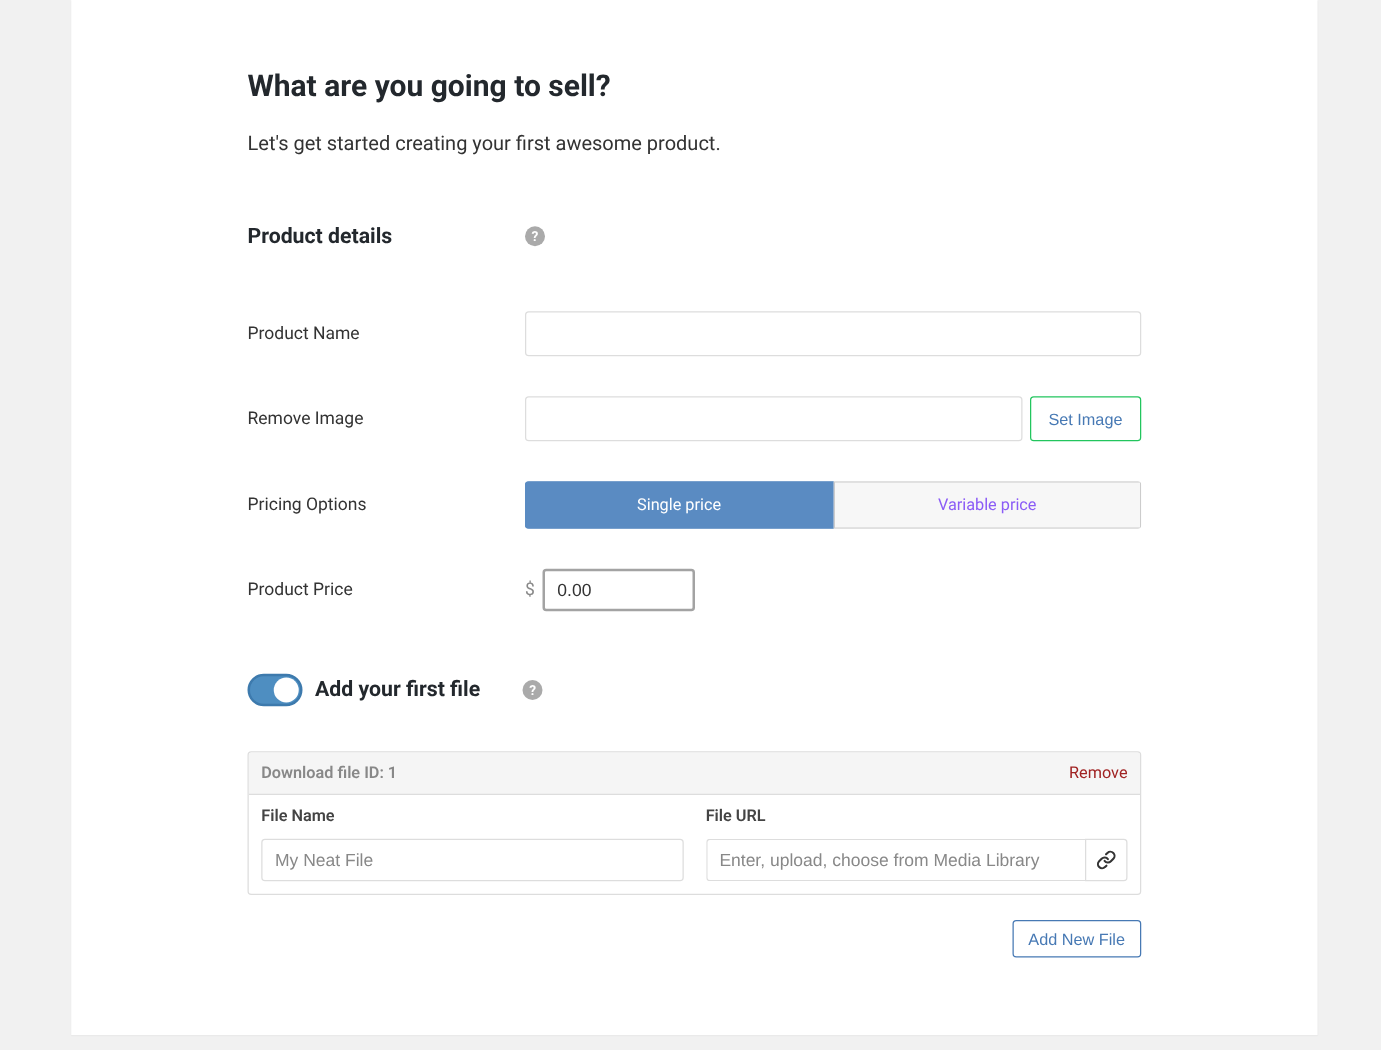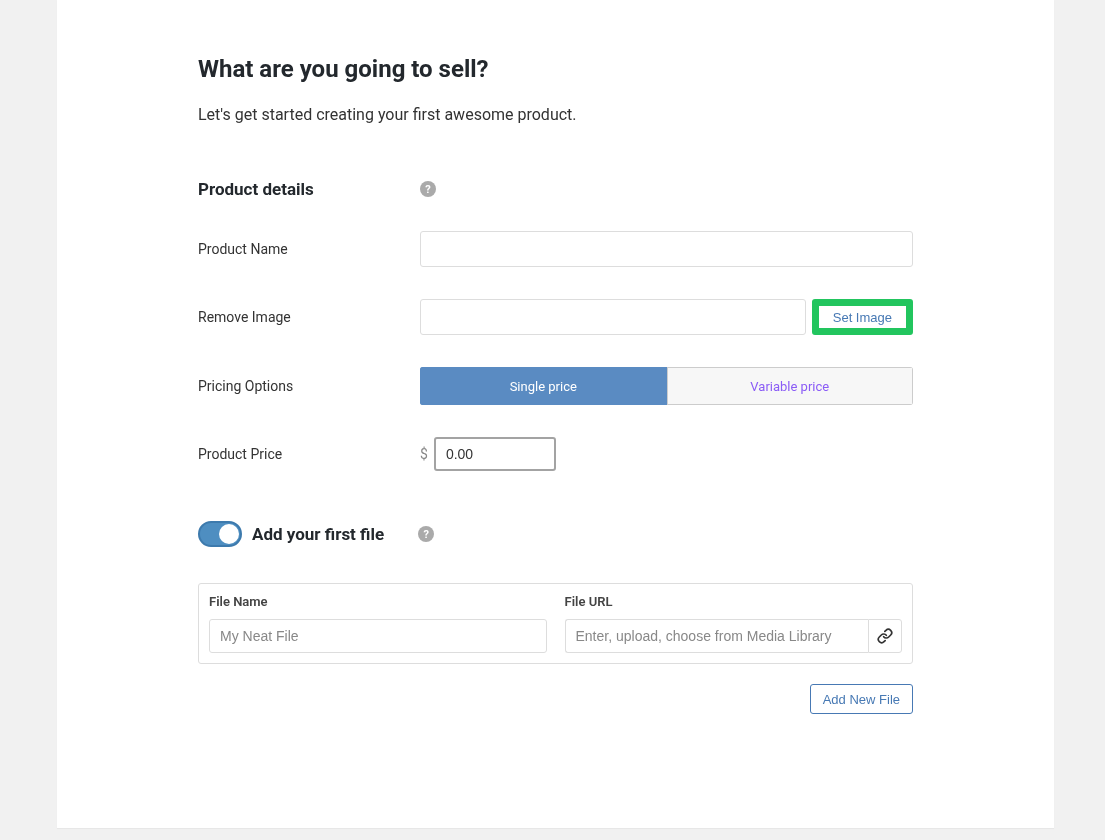--- a/index.html
+++ b/index.html
@@ -32,21 +32,21 @@
       margin-bottom: 22px;
     }
     .subheading {
       font-size: 16px;
       color: #333;
       margin-bottom: 55px;
     }
     .section-header {
       display: flex;
       align-items: center;
-      margin-bottom: 32px;
+      margin-bottom: 50px;
     }
     .section-title {
       font-size: 17px;
       font-weight: 700;
       color: #23282d;
       width: 222px;
     }
     .help-icon {
       width: 16px;
       height: 16px;
@@ -93,21 +93,21 @@
       border: 1px solid #ddd;
       border-radius: 3px;
       padding: 0 10px;
       font-size: 14px;
       background: #fff;
     }
     .set-image-btn {
       height: 36px;
       padding: 0 14px;
       background: #fff;
-      border: 7px solid #22c55e;
+      border: 1px solid #22c55e;
       border-radius: 3px;
       color: #4779b4;
       font-size: 13px;
       cursor: pointer;
     }
     .pricing-toggle {
       display: flex;
       width: 100%;
       border-radius: 3px;
       overflow: hidden;
@@ -324,20 +324,24 @@
     <div class="file-section">
       <div class="file-section-header">
         <div class="toggle">
           <div class="toggle-knob"></div>
         </div>
         <div class="file-header-title">Add your first file</div>
         <span class="help-icon">?</span>
       </div>
 
       <div class="file-box">
+        <div class="file-box-header">
+          <span class="file-id">Download file ID: 1</span>
+          <span class="remove-link">Remove</span>
+        </div>
         <div class="file-box-body">
           <div class="file-col">
             <span class="file-col-label">File Name</span>
             <input type="text" class="file-input" placeholder="My Neat File" style="">
           </div>
           <div class="file-col">
             <span class="file-col-label">File URL</span>
             <div class="file-url-wrap">
               <input type="text" class="file-url-input" placeholder="Enter, upload, choose from Media Library" style="">
               <div class="link-icon-btn">

